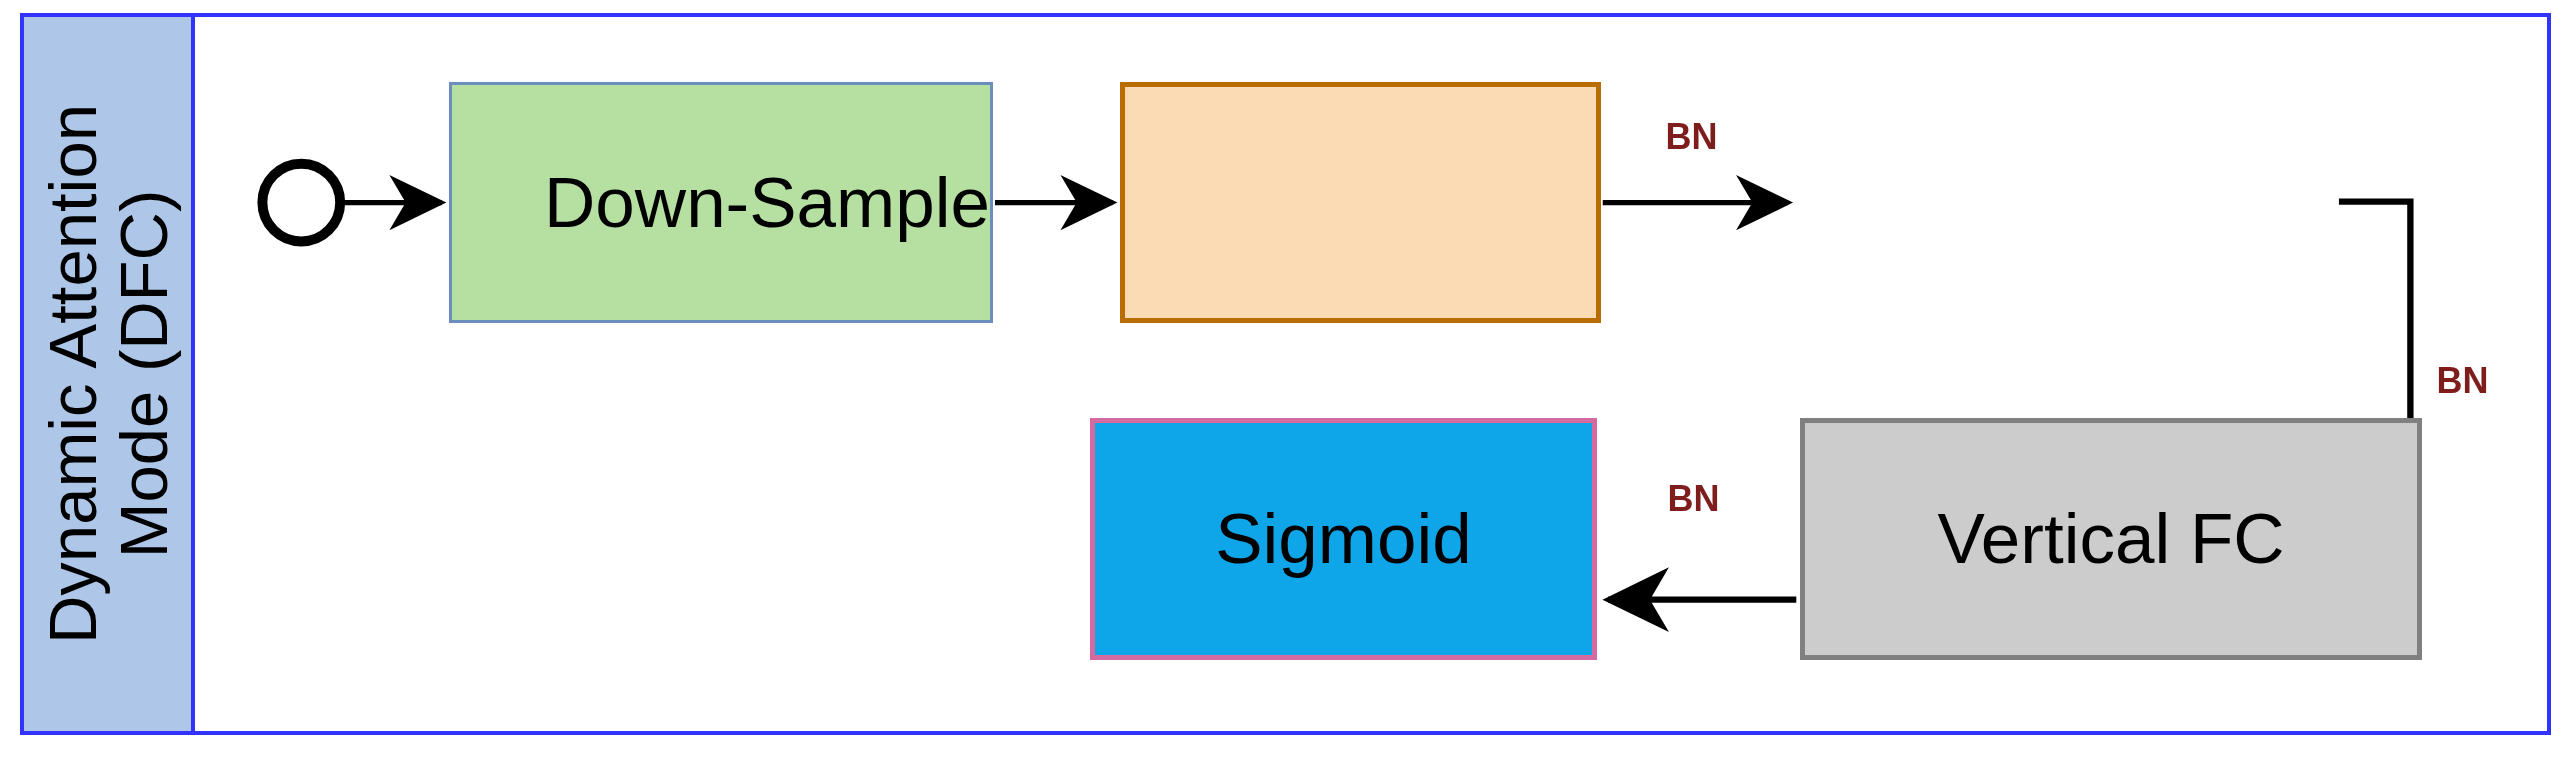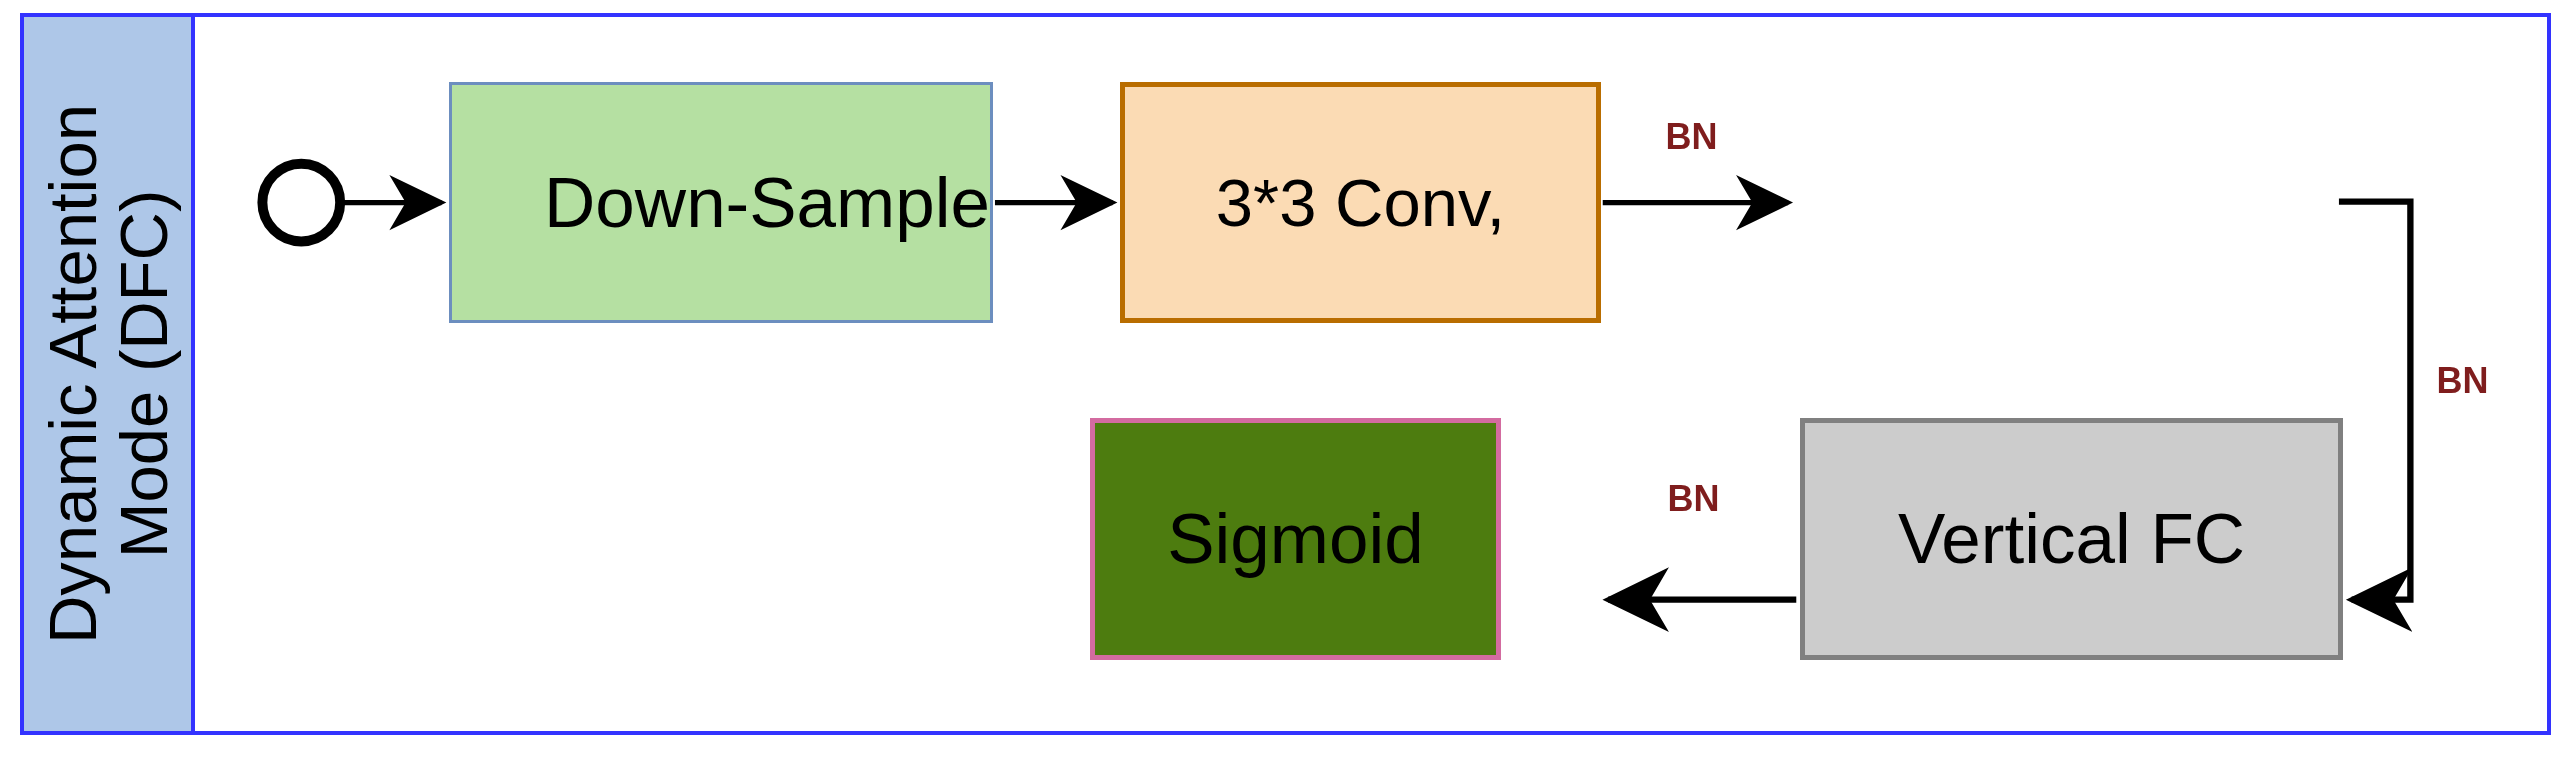--- a/index.html
+++ b/index.html
@@ -90,26 +90,26 @@
     background: #fbdbb4;
     border: 5.4px solid #b96d00;
     font-size: 67px;
   }
   #node-hfc {
     left: 1795px; top: 82px; width: 544px; height: 241px;
     background: #9ccabd;
     border: 3.6px solid #55a497;
   }
   #node-sigmoid {
-    left: 1090px; top: 418px; width: 411px; height: 242px;
-    background: #4d7c0f;
+    left: 1090px; top: 418px; width: 507px; height: 242px;
+    background: #0ea5e9;
     border: 5.4px solid #d36ba0;
   }
   #node-vfc {
-    left: 1800px; top: 418px; width: 543px; height: 242px;
+    left: 1800px; top: 418px; width: 622px; height: 242px;
     background: #cccccc;
     border: 5.4px solid #808080;
   }
 
   
   .edge-label {
     position: absolute;
     font-family: "Liberation Sans", sans-serif;
     font-size: 36px;
     font-weight: bold;
@@ -155,21 +155,20 @@
 
     <line x1="1986" y1="663" x2="1778" y2="663" stroke="#000000" stroke-width="7" marker-end="url(#arrowR)"></line>
   </svg>
 
   <div class="node" id="node-downsample">
     <span>Down-Sample</span>
   </div>
 
   <div class="node" id="node-conv">
     <div>
-      <span class="line">3*3 Conv,</span>
     </div>
   </div>
 
 
   <div class="node" id="node-sigmoid">
     <span>Sigmoid</span>
   </div>
 
   <div class="node" id="node-vfc">
     <span>Vertical FC</span>

